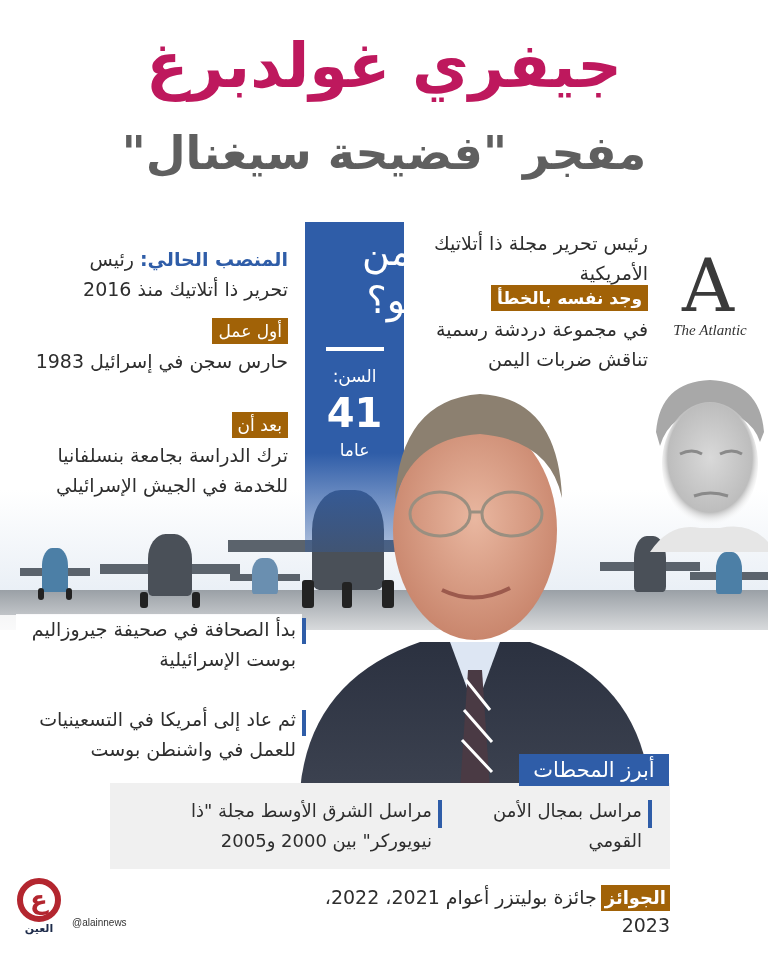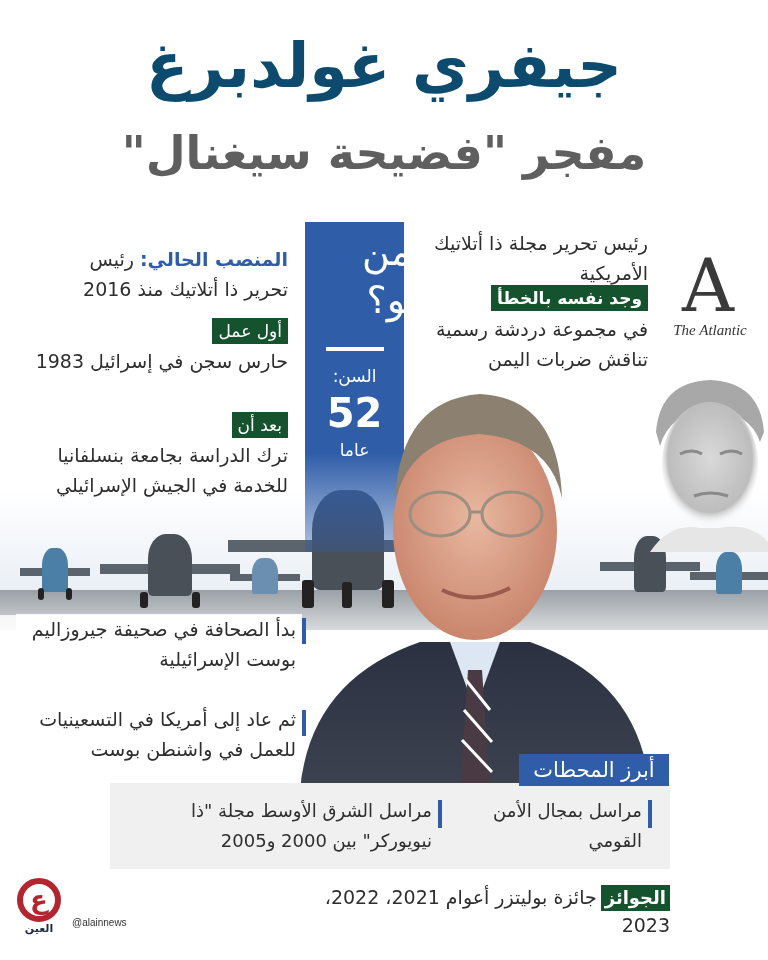--- a/index.html
+++ b/index.html
@@ -1,35 +1,35 @@
 <!DOCTYPE html>
 <html><head>
 <meta charset="utf-8">
 <style>
   * { box-sizing: border-box; margin: 0; padding: 0; }
   html, body { width: 768px; height: 960px; overflow: hidden; background: #ffffff; }
   body { font-family: "DejaVu Sans", "Liberation Sans", sans-serif; color: #2e2e2e; position: relative; }
   .abs { position: absolute; }
   .rtl { direction: rtl; text-align: right; }
 
-  .title-main { left: 0; top: 26px; width: 768px; text-align: center; font-size: 62px; font-weight: bold; color: #0c4a6e; line-height: 80px; direction: rtl; letter-spacing: -1px; }
+  .title-main { left: 0; top: 26px; width: 768px; text-align: center; font-size: 62px; font-weight: bold; color: #be185d; line-height: 80px; direction: rtl; letter-spacing: -1px; }
   .title-sub  { left: 0; top: 120px; width: 768px; text-align: center; font-size: 46px; font-weight: bold; color: #5f5f5f; line-height: 66px; direction: rtl; }
 
   
   .blue-col { left: 305px; top: 222px; width: 99px; height: 330px; background: linear-gradient(#2f5da8 0%, #2f5da8 70%, rgba(47,93,168,0.35) 100%); }
   .who { left: 305px; top: 228px; width: 87px; text-align: center; color: #fff; font-size: 38px; line-height: 48px; direction: rtl; margin-left: 48px; }
   .who-line { left: 326px; top: 347px; width: 58px; height: 4px; background: #fff; }
   .age-label { left: 305px; top: 366px; width: 99px; text-align: center; color: #fff; font-size: 17px; direction: rtl; }
   .age-num { left: 305px; top: 388px; width: 99px; text-align: center; color: #fff; font-size: 40px; font-weight: bold; line-height: 50px; }
   .age-unit { left: 305px; top: 440px; width: 99px; text-align: center; color: #fff; font-size: 17px; direction: rtl; }
 
   
   .info-text { font-size: 19px; line-height: 30px; color: #2e2e2e; direction: rtl; text-align: right; }
   .highlight-label { color: #2f5da8; font-weight: bold; }
-  .tag { background: #14532d; color: #fff; font-size: 17px; line-height: 26px; padding: 0 6px; direction: rtl; display: inline-block; }
+  .tag { background: #a16207; color: #fff; font-size: 17px; line-height: 26px; padding: 0 6px; direction: rtl; display: inline-block; }
 
   
   .atl-logo-A { left: 680px; top: 248px; width: 56px; text-align: center; font-family: "DejaVu Serif", "Liberation Serif", serif; font-size: 72px; color: #3a3a3a; line-height: 76px; }
   .atl-logo-t { left: 660px; top: 322px; width: 100px; text-align: center; font-family: "Liberation Serif", "DejaVu Serif", serif; font-style: italic; font-size: 15px; color: #333; }
 
   
   .scene { left: 0; top: 490px; width: 768px; height: 140px; overflow: hidden; }
   .sky { position: absolute; left: 0; top: 0; width: 768px; height: 110px; background: linear-gradient(#ffffff, #e8eef5); }
   .runway { position: absolute; left: 0; top: 100px; width: 768px; height: 40px; background: linear-gradient(#9aa0a6, #d8dadc); }
   .jet { position: absolute; }
@@ -99,21 +99,21 @@
   <div class="jet" style="left:690px;top:56px;width:78px;height:58px;">
     <div class="wing" style="left:0;top:26px;width:78px;height:8px;"></div>
     <div class="body" style="left:26px;top:6px;width:26px;height:42px;background:#4c7fa6;"></div>
   </div>
 </div>
 
 <div class="abs blue-col"></div>
 <div class="abs who">فمن هو؟</div>
 <div class="abs who-line"></div>
 <div class="abs age-label">السن:</div>
-<div class="abs age-num">52</div>
+<div class="abs age-num">41</div>
 <div class="abs age-unit">عاما</div>
 
 <div class="abs trump">
   <svg width="128" height="180" viewBox="0 0 128 180">
     <defs>
       <radialGradient id="tf" cx="50%" cy="45%" r="55%">
         <stop offset="0%" stop-color="#d9d9d9"></stop>
         <stop offset="80%" stop-color="#bdbdbd"></stop>
         <stop offset="100%" stop-color="#ffffff" stop-opacity="0"></stop>
       </radialGradient>

